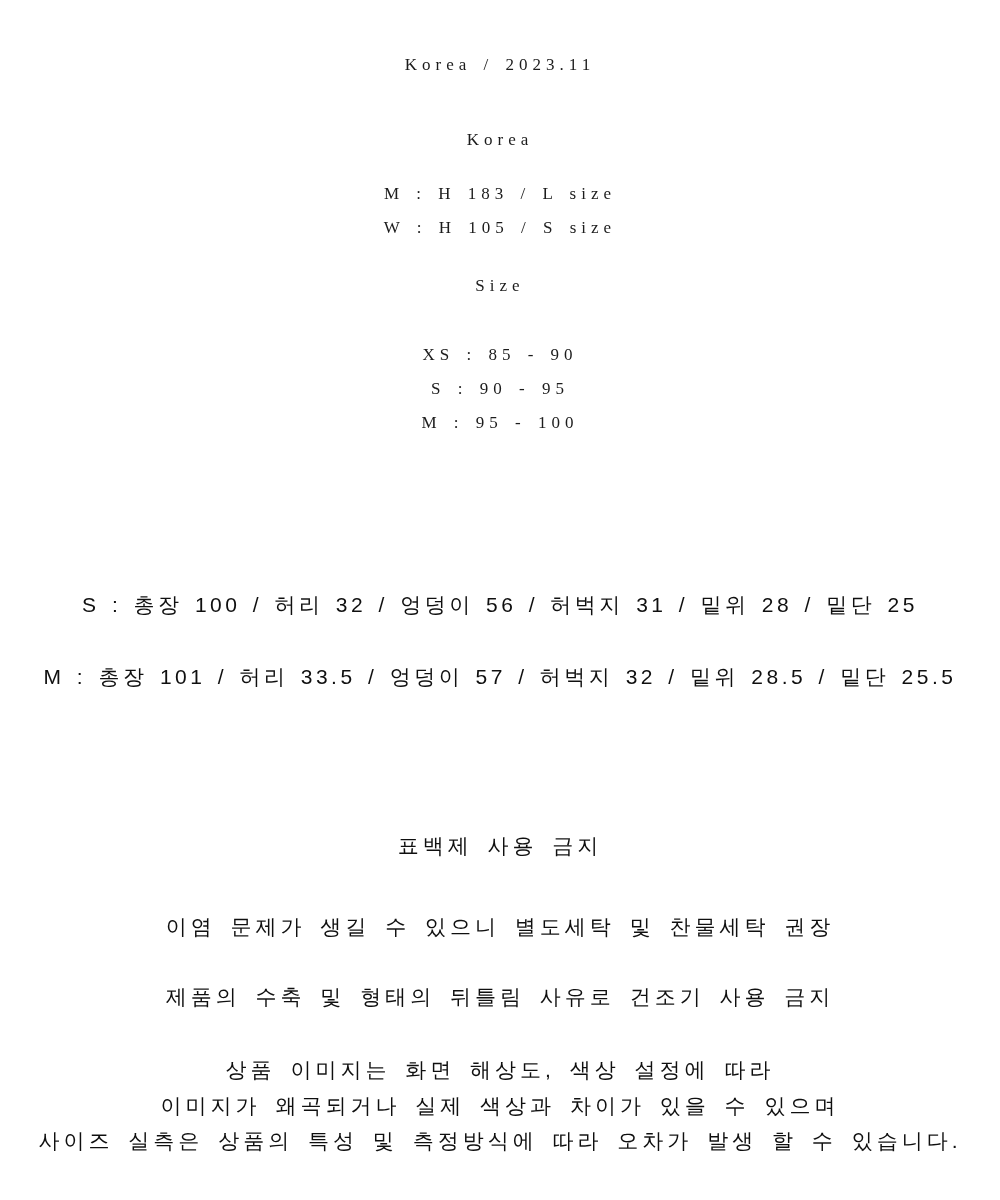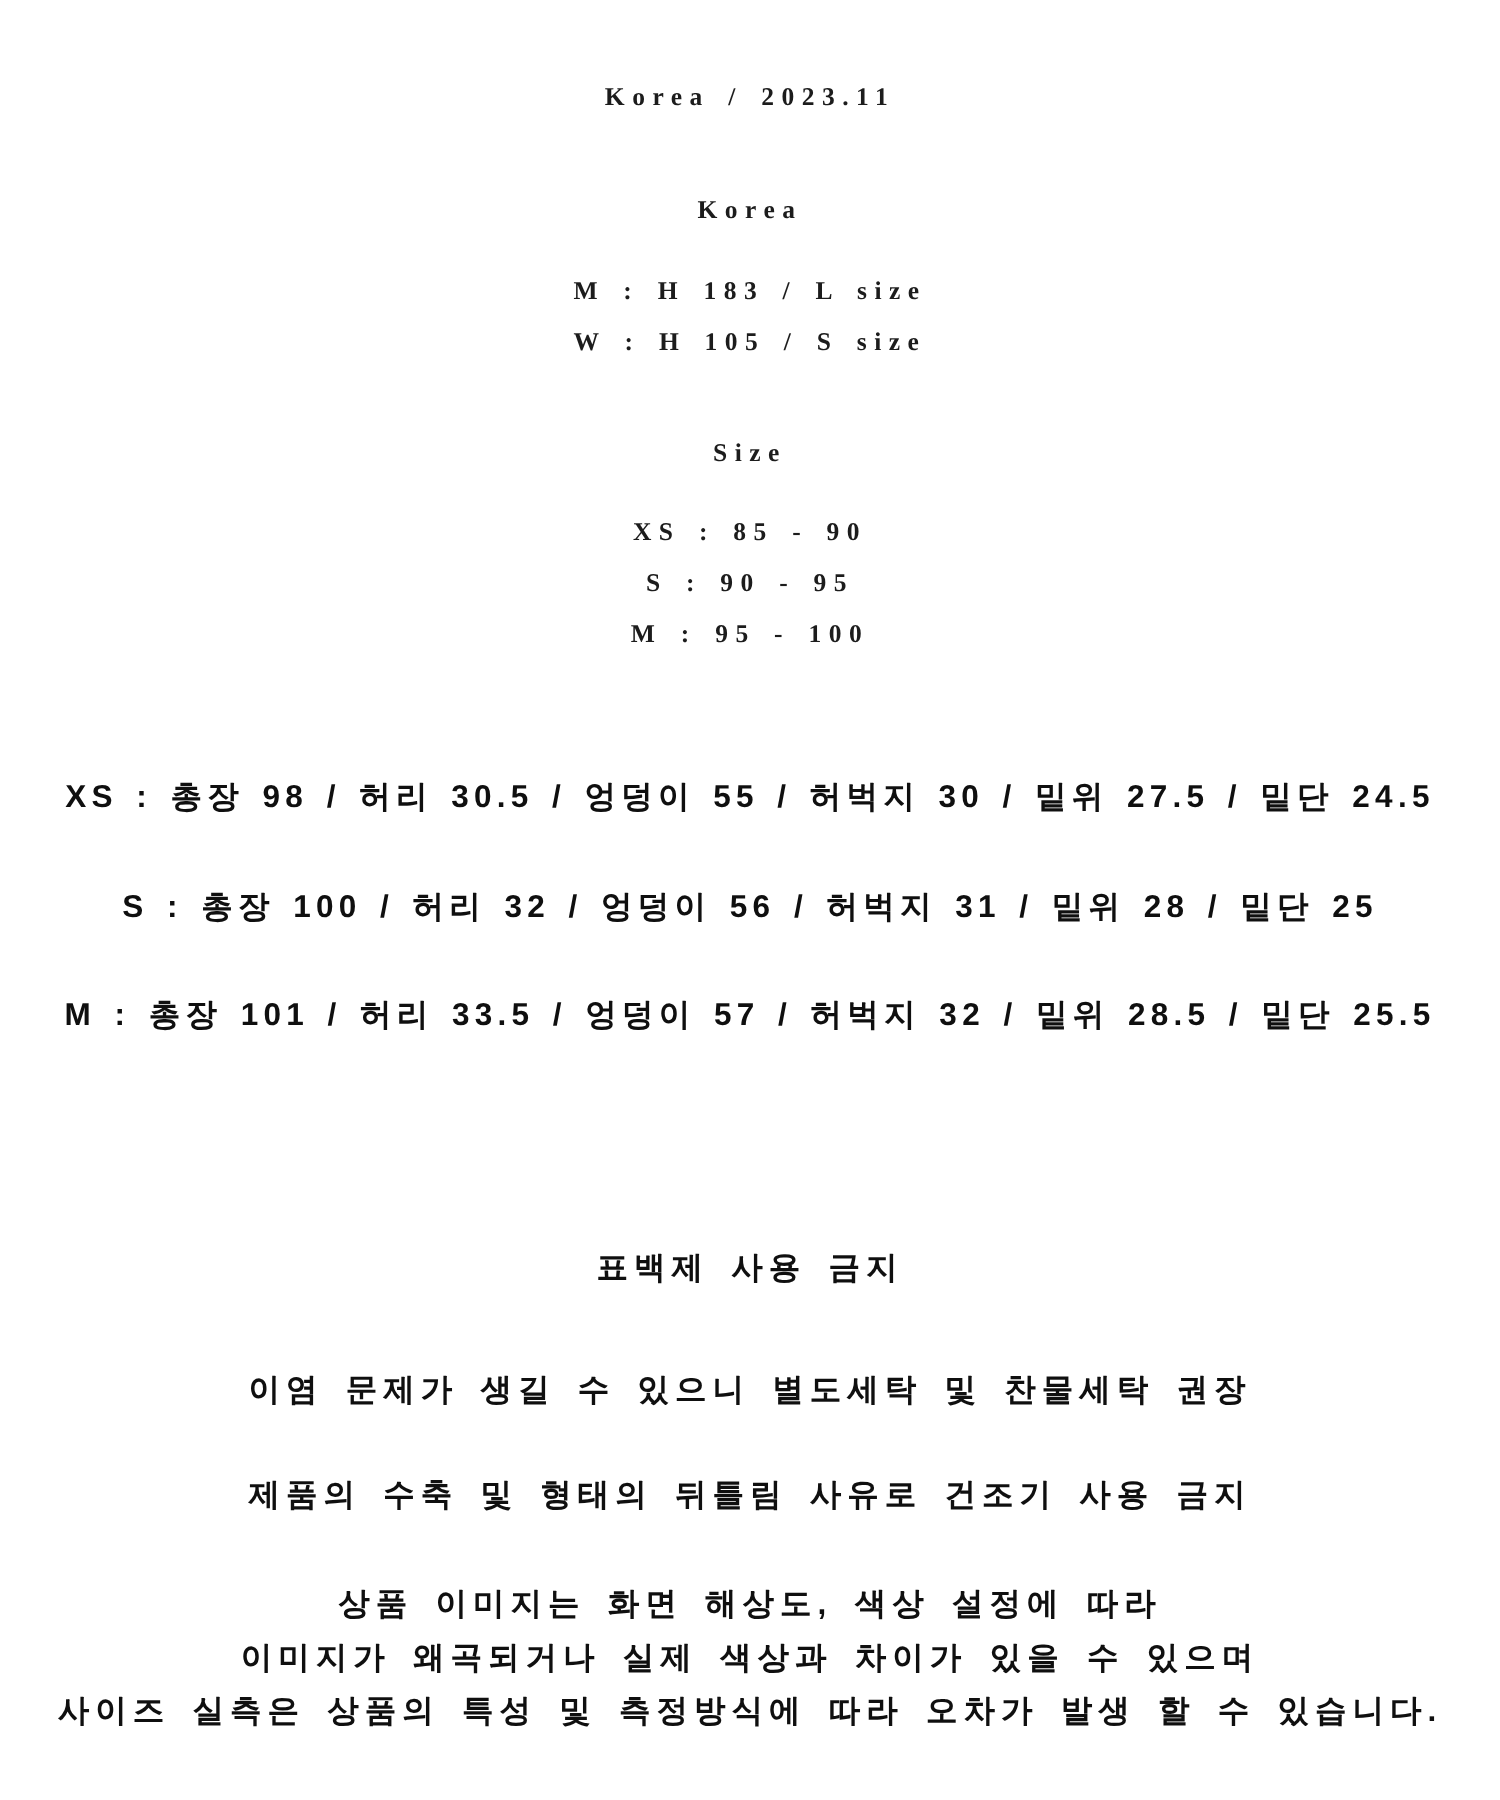--- a/index.html
+++ b/index.html
@@ -14,21 +14,20 @@
     background: #ffffff;
     overflow: hidden;
     font-family: "Liberation Serif", "DejaVu Serif", serif;
   }
   .line {
     position: absolute;
     left: 0;
     width: 100%;
     text-align: center;
     white-space: nowrap;
-    font-weight: bold;
   }
   
   .en {
     font-family: "Liberation Serif", "DejaVu Serif", serif;
     font-size: 17px;
     letter-spacing: 5px;
     word-spacing: 3px;
     color: #1c1c1c;
     line-height: 24px;
   }
@@ -50,26 +49,25 @@
 <body>
 
 <div class="page">
 
   <div class="line en" style="top:53px">Korea / 2023.11</div>
 
   <div class="line en" style="top:128px">Korea</div>
   <div class="line en" style="top:182px">M : H 183 / L size</div>
   <div class="line en" style="top:216px">W : H 105 / S size</div>
 
-  <div class="line en" style="top:290px">Size</div>
+  <div class="line en" style="top:274px">Size</div>
   <div class="line en" style="top:343px">XS : 85 - 90</div>
   <div class="line en" style="top:377px">S : 90 - 95</div>
   <div class="line en" style="top:411px">M : 95 - 100</div>
 
-  <div class="line ko" style="top:517px">XS : 총장 98 / 허리 30.5 / 엉덩이 55 / 허벅지 30 / 밑위 27.5 / 밑단 24.5</div>
   <div class="line ko" style="top:590px">S : 총장 100 / 허리 32 / 엉덩이 56 / 허벅지 31 / 밑위 28 / 밑단 25</div>
   <div class="line ko" style="top:662px">M : 총장 101 / 허리 33.5 / 엉덩이 57 / 허벅지 32 / 밑위 28.5 / 밑단 25.5</div>
 
   <div class="line ko wide" style="top:912px">이염 문제가 생길 수 있으니 별도세탁 및 찬물세탁 권장</div>
   <div class="line ko wide" style="top:831px">표백제 사용 금지</div>
   <div class="line ko wide" style="top:982px">제품의 수축 및 형태의 뒤틀림 사유로 건조기 사용 금지</div>
 
   <div class="line ko wide" style="top:1055px">상품 이미지는 화면 해상도, 색상 설정에 따라</div>
   <div class="line ko wide" style="top:1091px">이미지가 왜곡되거나 실제 색상과 차이가 있을 수 있으며</div>
   <div class="line ko wide" style="top:1126px">사이즈 실측은 상품의 특성 및 측정방식에 따라 오차가 발생 할 수 있습니다.</div>

